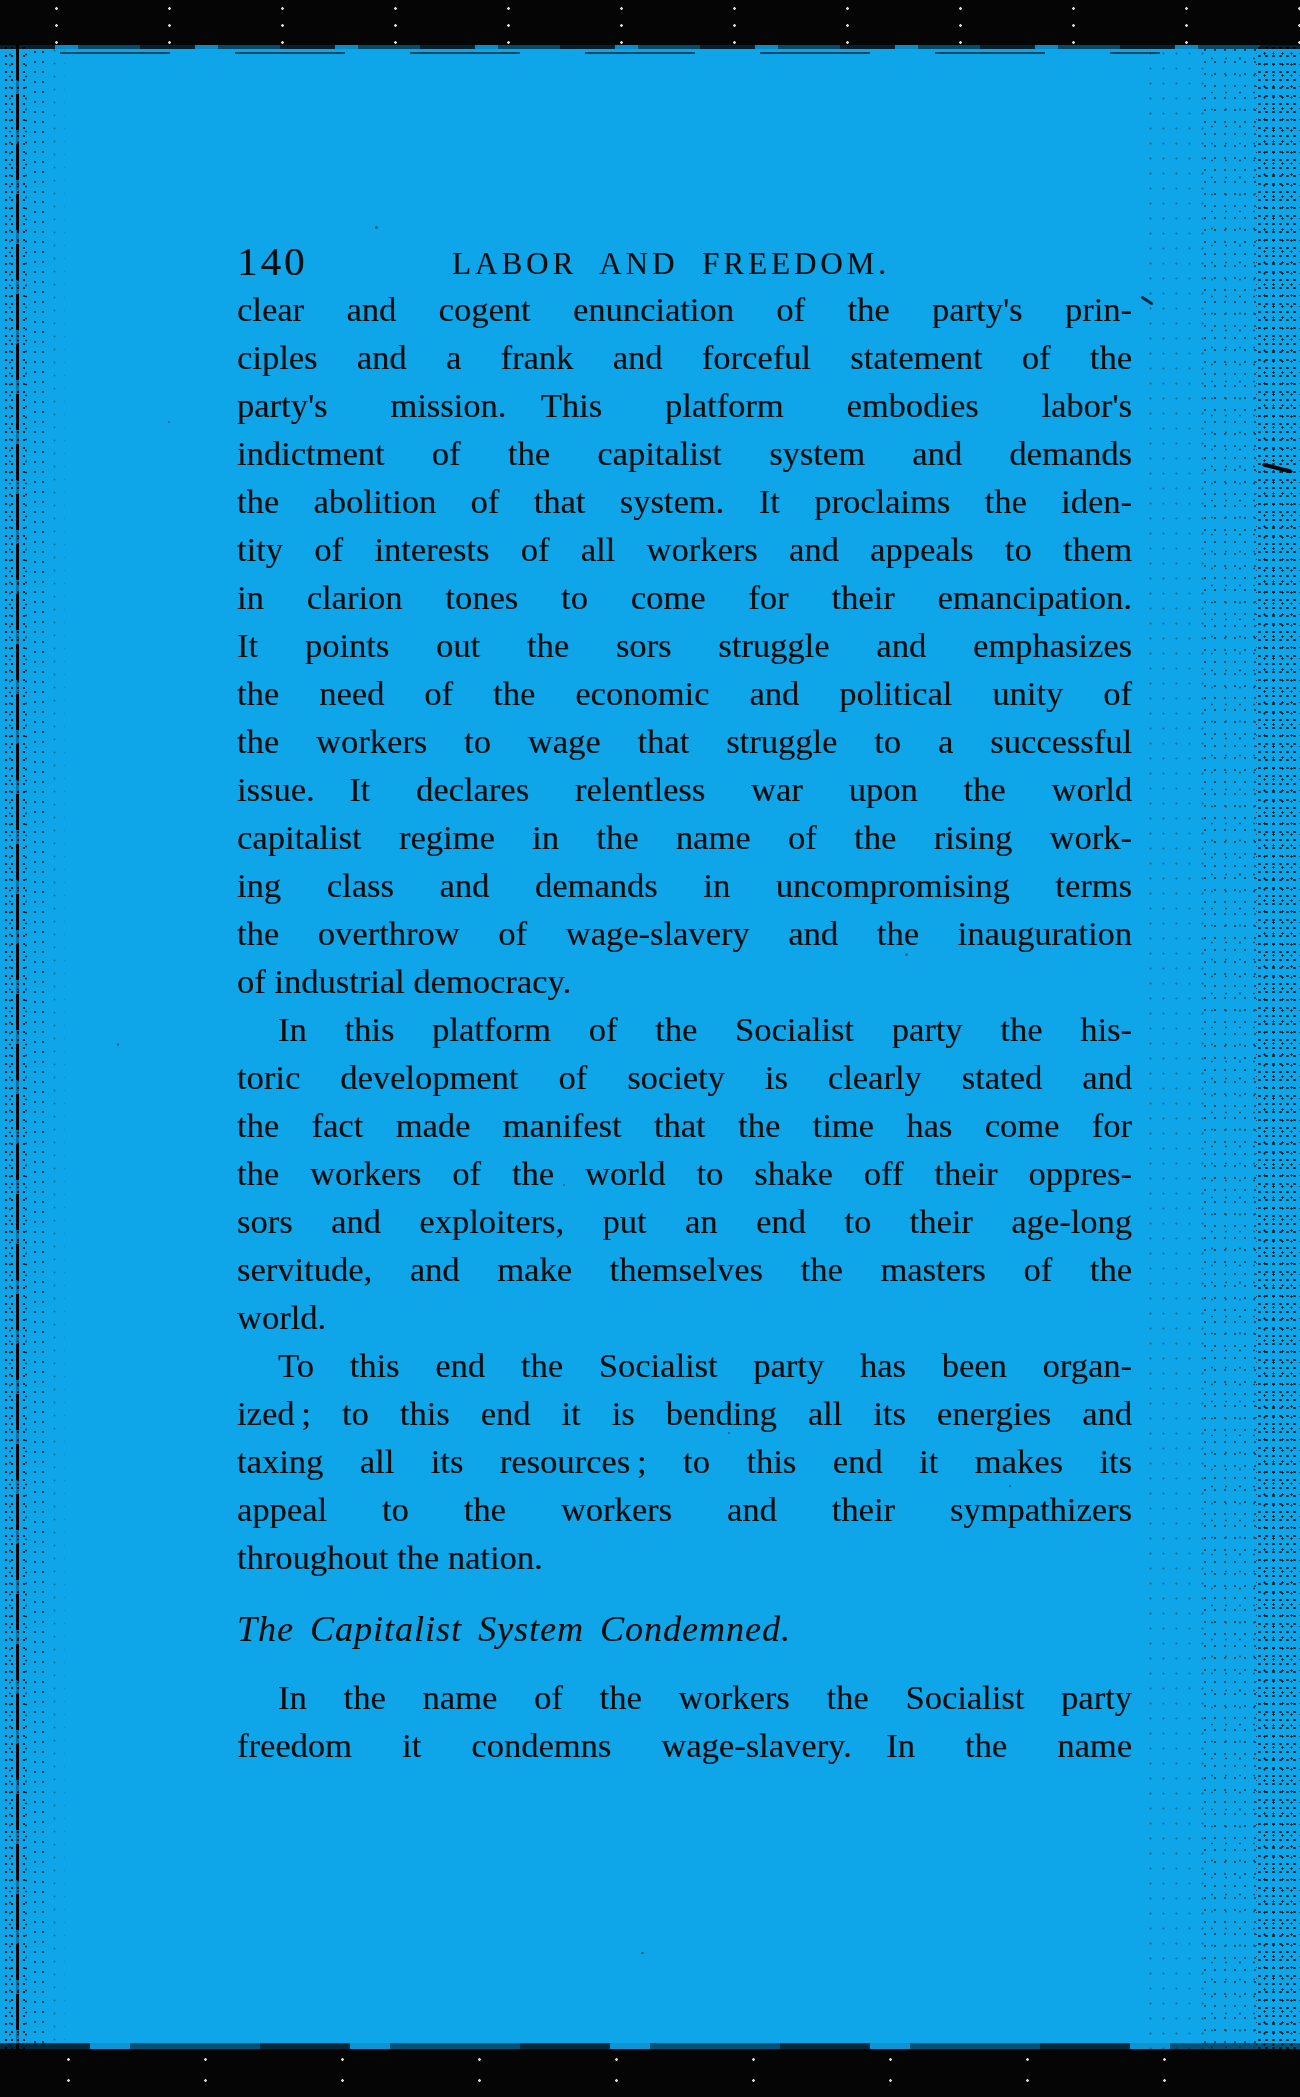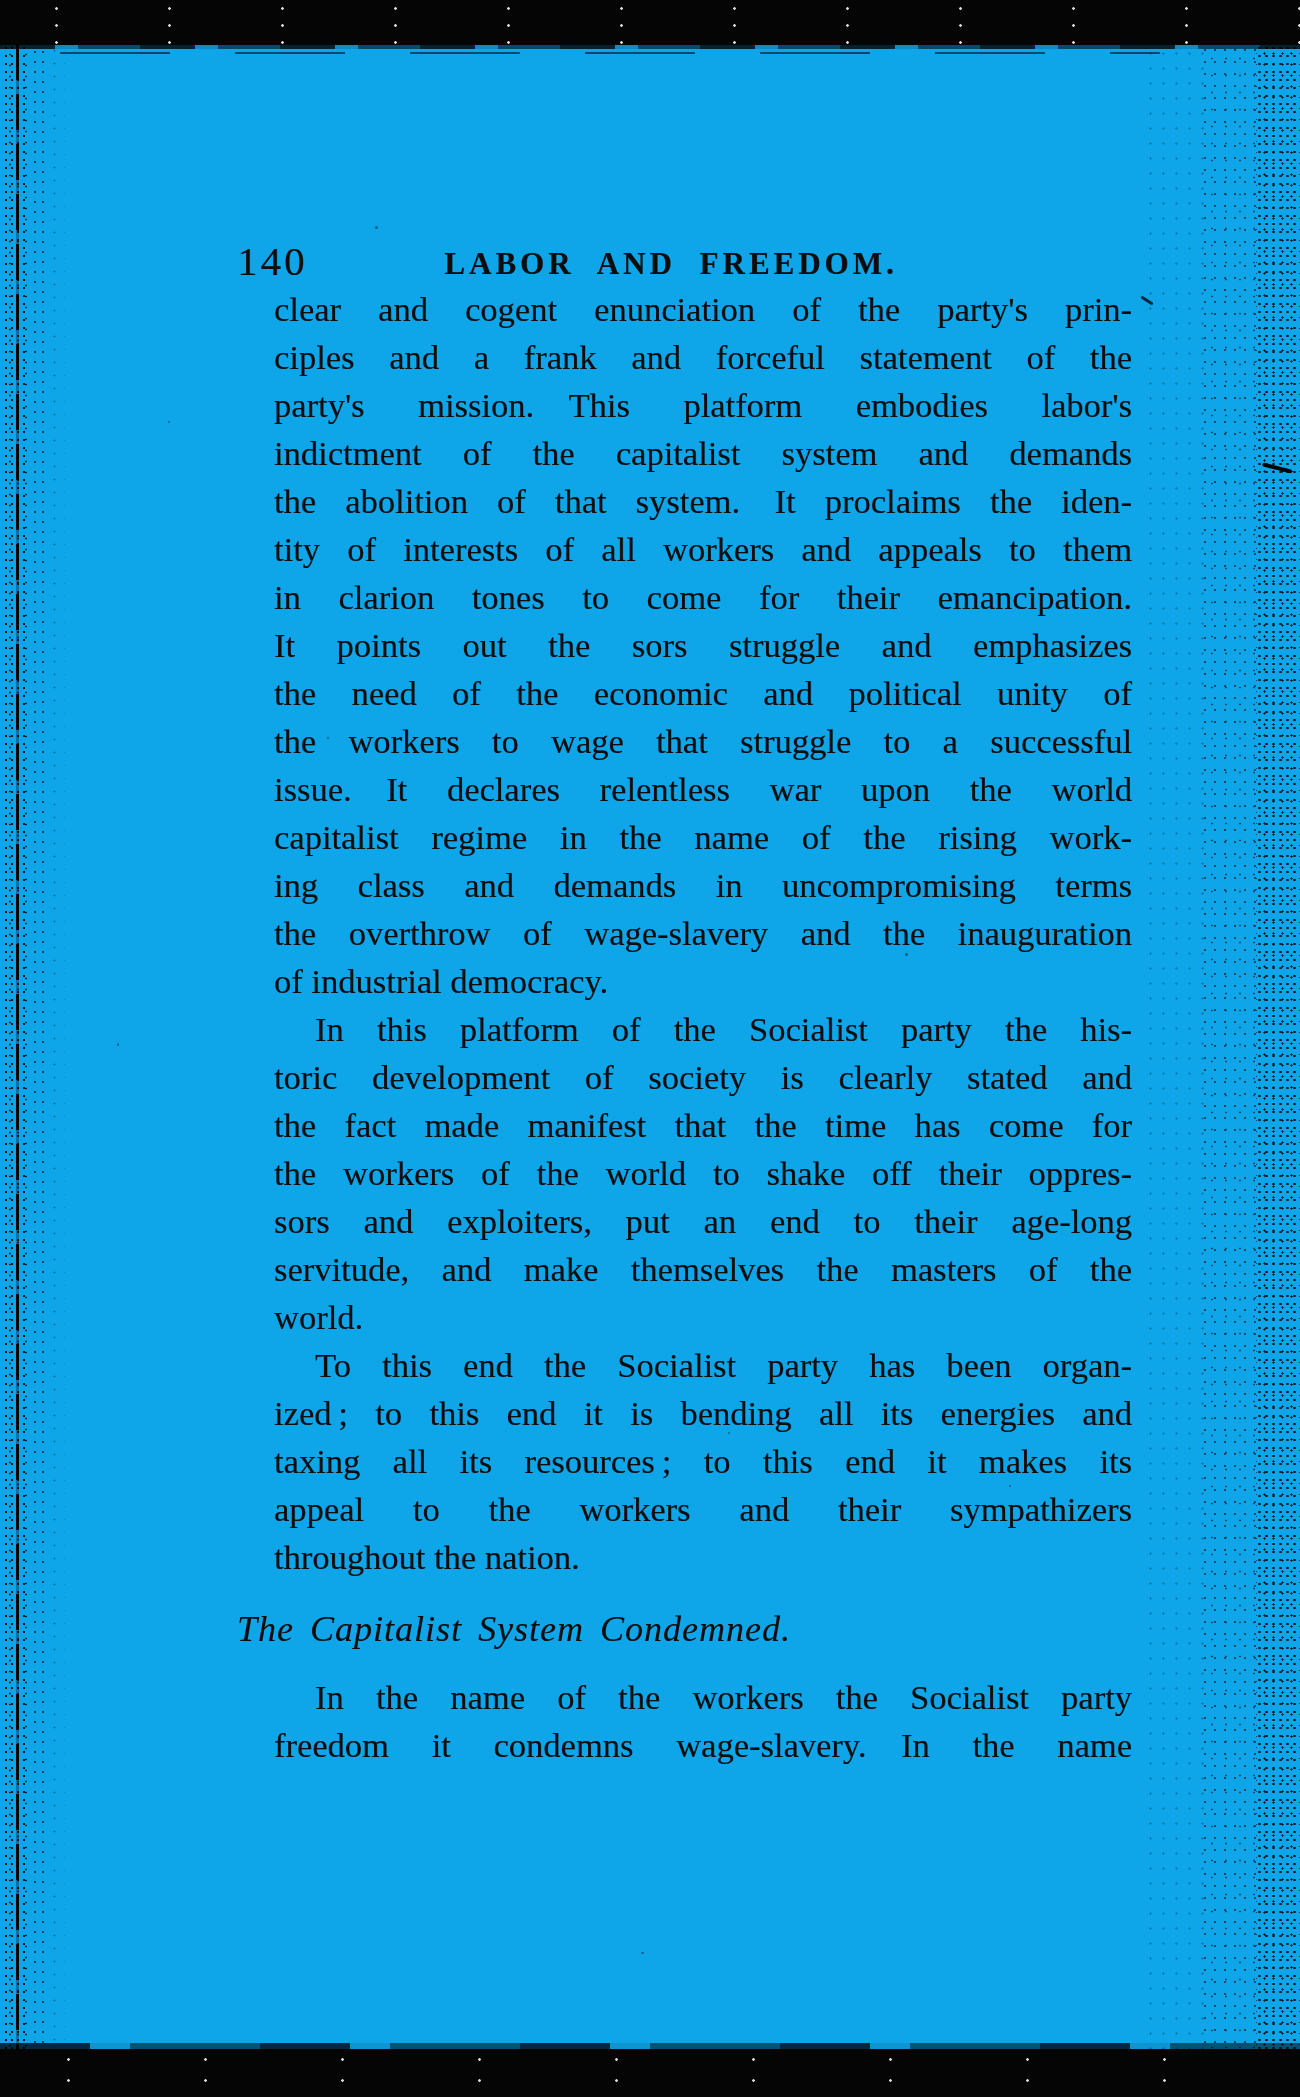--- a/index.html
+++ b/index.html
@@ -167,36 +167,34 @@
     position: absolute;
     left: 48.5%;
     transform: translateX(-50%);
     bottom: 3px;
     font-size: 31px;
     line-height: 1;
     letter-spacing: 4px;
     word-spacing: 12px;
     white-space: nowrap;
     text-shadow: .4px .4px 0 rgba(0,0,0,.4);
-    font-weight: bold;
   }
 
   .page-main {
     position: absolute;
     top: 285px; left: 237px;
     width: 895px;
     font-size: 34.5px;
     line-height: 48px;
     text-shadow: .35px .45px 0 rgba(0,0,0,.4);
   }
   .paragraph { margin: 0; }
   .line {
     text-align: justify;
     text-align-last: justify;
-    margin-left: 37px;
   }
   .line.para-end { text-align-last: left; }
   .line.indent { text-indent: 41px; }
 
   .section-heading {
     font-style: italic;
     text-align: left;
     font-size: 36px;
     line-height: 52px;
     margin: 22px 0 18px 0;

